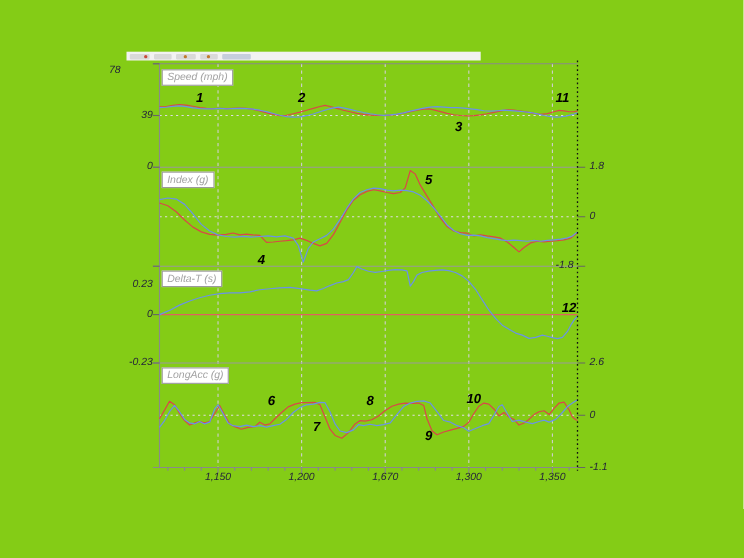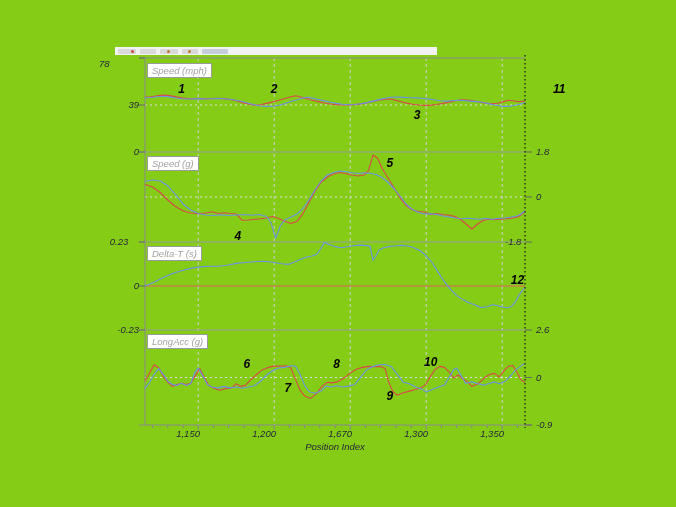--- a/index.html
+++ b/index.html
@@ -6,21 +6,21 @@
   .screen{position:relative;width:676px;height:507px;background:#84cc16;
           font-family:"Liberation Sans",sans-serif;overflow:hidden;font-style:italic;}
   .toolbar{position:absolute;left:115px;top:47px;width:322px;height:8px;
            background:#f2f2f2;display:flex;gap:4px;align-items:center;
            padding:1px 3px;box-sizing:border-box;}
   .tb-blob{height:5px;background:#d9d9d9;border-radius:1px;position:relative;flex:none;}
   .tb-dot{position:absolute;width:3px;height:3px;border-radius:50%;top:1px;}
   .panel-label{position:absolute;left:147px;border:1px solid #9a9a9a;background:#ffffff;
                color:#a3a3a3;font-size:9.5px;line-height:11px;padding:1px 4px;white-space:nowrap;}
   .ylab{position:absolute;font-size:9.5px;color:#26263a;line-height:10px;white-space:nowrap;}
-  .xlab{position:absolute;font-size:9.5px;color:#26263a;width:44px;text-align:left;line-height:10px;}
+  .xlab{position:absolute;font-size:9.5px;color:#26263a;width:44px;text-align:center;line-height:10px;}
   .ann{position:absolute;font-weight:bold;font-size:12px;color:#000;width:20px;
        text-align:center;line-height:12px;}
   .axis-title{position:absolute;top:441px;left:235px;width:200px;text-align:center;
               font-size:9.5px;color:#26263a;}
   svg.plot{position:absolute;left:0;top:0;}
 </style>
 </head>
 <body>
 
 <div class="screen">
@@ -96,48 +96,47 @@
       <polyline points="145.0,97.8 151.1,97.5 157.2,96.7 163.2,96.2 169.3,96.9 175.4,98.0 181.5,98.7 187.6,99.0 193.6,98.9 199.7,98.6 205.8,99.0 211.9,98.7 218.0,98.5 224.0,98.7 230.1,99.2 236.2,100.2 242.3,101.5 248.4,103.2 254.4,104.8 260.5,106.0 266.6,106.4 272.7,106.3 278.8,105.2 284.8,103.6 290.9,101.6 297.0,99.7 303.1,98.0 307.6,97.3 312.2,98.1 318.3,99.5 324.4,100.9 330.4,102.3 336.5,103.4 342.6,104.3 348.7,104.8 354.8,104.5 360.8,103.8 366.9,102.6 373.0,101.1 379.1,99.6 385.2,98.3 391.2,97.3 397.3,97.0 403.4,97.4 409.5,97.8 415.6,97.9 421.6,98.3 427.7,98.9 433.8,99.7 439.9,100.7 446.0,101.1 452.0,100.7 458.1,100.2 464.2,100.5 470.3,101.1 476.4,101.6 482.4,102.3 488.5,103.6 494.6,105.0 500.7,106.1 505.2,106.4 509.8,106.2 514.4,105.5 518.9,104.5 522.0,103.6 525.0,102.6" fill="none" stroke="#6a93e8" stroke-width="1.1" stroke-linejoin="round"></polyline>
       <polyline points="145.0,184.5 152.6,187.0 160.2,192.5 167.8,200.0 175.4,206.5 183.0,210.8 190.6,213.0 198.2,213.8 205.8,213.0 211.9,211.8 218.0,213.5 224.0,212.8 230.1,213.5 236.2,214.0 242.3,220.3 248.4,220.0 254.4,219.3 260.5,218.8 266.6,218.0 272.7,216.5 278.8,218.5 284.8,221.3 290.9,223.5 297.0,221.3 303.1,213.3 309.2,202.0 315.2,190.8 321.3,182.0 327.4,177.0 333.5,174.0 339.6,172.5 345.6,173.5 351.7,175.0 357.8,176.0 363.9,175.0 368.4,170.8 373.0,155.0 377.6,158.3 382.1,168.3 388.2,178.3 394.3,188.3 400.4,198.3 406.4,205.8 412.5,210.0 418.6,211.5 424.7,212.0 430.8,214.5 436.8,213.5 442.9,214.5 449.0,215.3 455.1,216.5 461.2,220.0 467.2,225.0 471.8,229.0 476.4,225.0 482.4,220.8 488.5,219.3 494.6,219.8 500.7,219.3 506.8,218.8 512.8,218.0 518.9,216.5 525.0,211.5" fill="none" stroke="#d94848" stroke-width="1.1" stroke-linejoin="round"></polyline>
       <polyline points="145.0,181.5 152.6,180.0 160.2,181.0 167.8,185.8 175.4,194.5 183.0,204.0 190.6,210.0 198.2,213.5 205.8,215.0 213.4,215.5 221.0,214.8 228.6,215.5 236.2,215.0 243.8,214.5 251.4,215.3 259.0,214.5 266.6,216.5 271.2,223.3 275.7,238.3 280.3,225.8 284.8,220.0 290.9,217.0 297.0,214.0 303.1,208.3 309.2,199.5 315.2,189.5 321.3,180.8 327.4,175.0 333.5,172.5 339.6,171.0 345.6,171.5 351.7,172.8 357.8,173.5 363.9,172.8 370.0,173.3 376.0,174.5 382.1,177.5 388.2,182.5 394.3,189.0 400.4,196.5 406.4,204.5 412.5,209.5 418.6,212.5 424.7,214.0 430.8,213.8 436.8,214.5 442.9,216.0 449.0,217.0 455.1,218.0 461.2,218.8 467.2,218.3 473.3,218.8 479.4,219.3 485.5,218.5 491.6,219.3 497.6,218.5 503.7,218.0 509.8,217.3 515.9,216.3 520.4,214.5 525.0,210.8" fill="none" stroke="#6a93e8" stroke-width="1.1" stroke-linejoin="round"></polyline>
       <polyline points="145.0,286.0 154.1,282.2 163.2,277.4 172.4,273.6 181.5,270.7 190.6,268.4 199.7,266.9 208.8,266.3 218.0,266.3 227.1,265.3 236.2,263.4 245.3,262.5 254.4,261.7 263.6,261.3 272.7,262.3 281.8,263.8 287.9,264.4 294.0,262.3 300.0,259.6 306.1,257.3 312.2,256.0 316.8,254.2 321.3,247.7 324.4,242.4 328.9,244.5 335.0,246.6 341.1,247.7 347.2,246.8 353.2,245.8 359.3,245.1 365.4,245.4 370.0,246.2 373.0,260.2 376.0,255.8 379.1,250.0 383.6,247.7 389.7,246.4 395.8,245.8 401.9,245.4 408.0,246.0 414.0,247.7 420.1,250.8 426.2,255.8 432.3,263.0 438.4,272.6 444.4,281.8 450.5,289.4 456.6,295.6 462.7,299.4 468.8,302.8 474.8,304.7 480.9,307.6 487.0,306.7 493.1,304.7 497.6,305.7 502.2,307.0 506.8,307.8 511.3,306.7 515.9,301.3 518.9,295.6 522.0,290.8 525.0,287.5" fill="none" stroke="#6a93e8" stroke-width="1.1" stroke-linejoin="round"></polyline>
       <polyline points="145.0,380.7 149.6,372.8 154.1,364.8 158.7,368.0 163.2,375.9 167.8,382.3 172.4,386.4 176.9,384.5 181.5,383.2 186.0,384.5 190.6,383.2 195.2,375.9 199.7,368.6 204.3,377.5 208.8,385.4 213.4,387.9 219.5,390.2 225.6,388.6 231.6,387.9 236.2,383.8 240.8,386.4 245.3,385.4 249.9,380.7 256.0,375.0 262.0,369.9 268.1,367.4 274.2,366.1 280.3,366.1 286.4,365.8 290.9,368.0 295.5,379.1 300.0,390.2 304.6,395.9 310.7,398.4 316.8,393.3 322.8,385.4 327.4,382.3 332.0,382.9 338.0,381.6 344.1,378.1 350.2,373.1 356.3,369.3 362.4,367.4 368.4,366.4 374.5,366.7 380.6,366.4 385.2,368.6 388.2,380.7 392.8,391.8 397.3,395.2 403.4,392.7 409.5,391.1 415.6,389.5 421.6,387.6 426.2,383.8 430.8,375.9 435.3,369.3 439.9,366.4 444.4,367.4 449.0,371.8 453.6,378.1 458.1,375.0 462.7,379.1 467.2,381.3 471.8,386.4 476.4,384.5 480.9,381.3 485.5,376.9 490.0,374.3 494.6,373.4 499.2,376.9 503.7,371.2 508.3,366.4 512.8,365.5 517.4,372.8 520.4,379.1 523.5,381.6 525.0,382.3" fill="none" stroke="#d94848" stroke-width="1.1" stroke-linejoin="round"></polyline>
       <polyline points="145.0,388.6 149.6,382.3 154.1,374.3 158.7,368.6 163.2,374.3 167.8,381.3 172.4,384.5 176.9,385.4 181.5,383.2 186.0,385.4 190.6,383.8 195.2,371.8 198.2,368.0 202.8,375.9 207.3,384.5 211.9,387.0 218.0,387.9 224.0,386.4 230.1,387.9 236.2,387.0 242.3,388.3 248.4,387.0 254.4,385.7 260.5,381.3 266.6,375.0 272.7,370.5 278.8,368.0 284.8,367.4 290.9,365.8 295.5,366.1 300.0,374.3 304.6,385.4 309.2,391.8 315.2,393.3 321.3,390.8 325.9,386.1 330.4,387.0 336.5,385.7 342.6,387.0 348.7,386.1 354.8,384.5 360.8,376.9 366.9,369.6 373.0,366.4 379.1,364.8 385.2,364.5 391.2,366.4 397.3,374.3 403.4,382.3 409.5,383.8 415.6,387.0 421.6,388.9 426.2,392.1 432.3,389.5 438.4,387.0 444.4,385.1 449.0,377.5 453.6,369.6 456.6,368.0 461.2,375.9 465.7,383.2 471.8,381.9 477.9,383.8 484.0,385.1 490.0,383.2 494.6,381.9 499.2,383.8 505.2,381.3 511.3,375.0 515.9,369.6 520.4,366.4 525.0,363.3" fill="none" stroke="#6a93e8" stroke-width="1.1" stroke-linejoin="round"></polyline>
       <line x1="525" y1="55" x2="525" y2="428" stroke="#111" stroke-width="1.2" stroke-dasharray="1.5,2.5"></line>
     </svg>
 
   <div class="panel-label" style="top:63px">Speed (mph)</div>
-  <div class="panel-label" style="top:156px">Speed (g)</div>
+  <div class="panel-label" style="top:156px">Index (g)</div>
   <div class="panel-label" style="top:246px">Delta-T (s)</div>
   <div class="panel-label" style="top:334px">LongAcc (g)</div>
 
-  <div class="axis-title">Position Index</div>
 
   <div id="overlay">
       <div class="ylab" style="top: 59px; left: 99px; width: 40px; text-align: left;">78</div>
       <div class="ylab" style="top: 100px; left: 99px; width: 40px; text-align: right;">39</div>
       <div class="ylab" style="top: 147px; left: 99px; width: 40px; text-align: right;">0</div>
       <div class="ylab" style="top: 147px; left: 536px; width: 40px;">1.8</div>
       <div class="ylab" style="top: 192px; left: 536px; width: 40px;">0</div>
       <div class="ylab" style="top: 237px; left: 505px; width: 40px;">-1.8</div>
-      <div class="ylab" style="top: 237px; left: 99px; width: 40px; text-align: center;">0.23</div>
+      <div class="ylab" style="top: 254px; left: 99px; width: 40px; text-align: right;">0.23</div>
       <div class="ylab" style="top: 281px; left: 99px; width: 40px; text-align: right;">0</div>
       <div class="ylab" style="top: 325px; left: 99px; width: 40px; text-align: right;">-0.23</div>
       <div class="ylab" style="top: 325px; left: 536px; width: 40px;">2.6</div>
       <div class="ylab" style="top: 372.5px; left: 536px; width: 40px;">0</div>
-      <div class="ylab" style="top: 420px; left: 536px; width: 40px;">-0.9</div>
+      <div class="ylab" style="top: 420px; left: 536px; width: 40px;">-1.1</div>
       <div class="xlab" style="left: 176.2px; top: 429px;">1,150</div>
       <div class="xlab" style="left: 252.2px; top: 429px;">1,200</div>
       <div class="xlab" style="left: 328.2px; top: 429px;">1,670</div>
       <div class="xlab" style="left: 404.2px; top: 429px;">1,300</div>
       <div class="xlab" style="left: 480.2px; top: 429px;">1,350</div>
       <div class="ann" style="left: 171.48px; top: 83.3333px;">1</div>
       <div class="ann" style="left: 264.2px; top: 83.3333px;">2</div>
       <div class="ann" style="left: 407.08px; top: 108.641px;">3</div>
-      <div class="ann" style="left: 501.32px; top: 83.3333px; margin-left: 48px;">11</div>
+      <div class="ann" style="left: 501.32px; top: 83.3333px;">11</div>
       <div class="ann" style="left: 227.72px; top: 230px;">4</div>
       <div class="ann" style="left: 379.72px; top: 157px;">5</div>
       <div class="ann" style="left: 507.4px; top: 274.261px;">12</div>
       <div class="ann" style="left: 236.84px; top: 357.883px;">6</div>
       <div class="ann" style="left: 277.88px; top: 381.95px;">7</div>
       <div class="ann" style="left: 326.52px; top: 357.883px;">8</div>
       <div class="ann" style="left: 379.72px; top: 389.867px;">9</div>
       <div class="ann" style="left: 420.76px; top: 355.983px;">10</div>
     </div>
 

